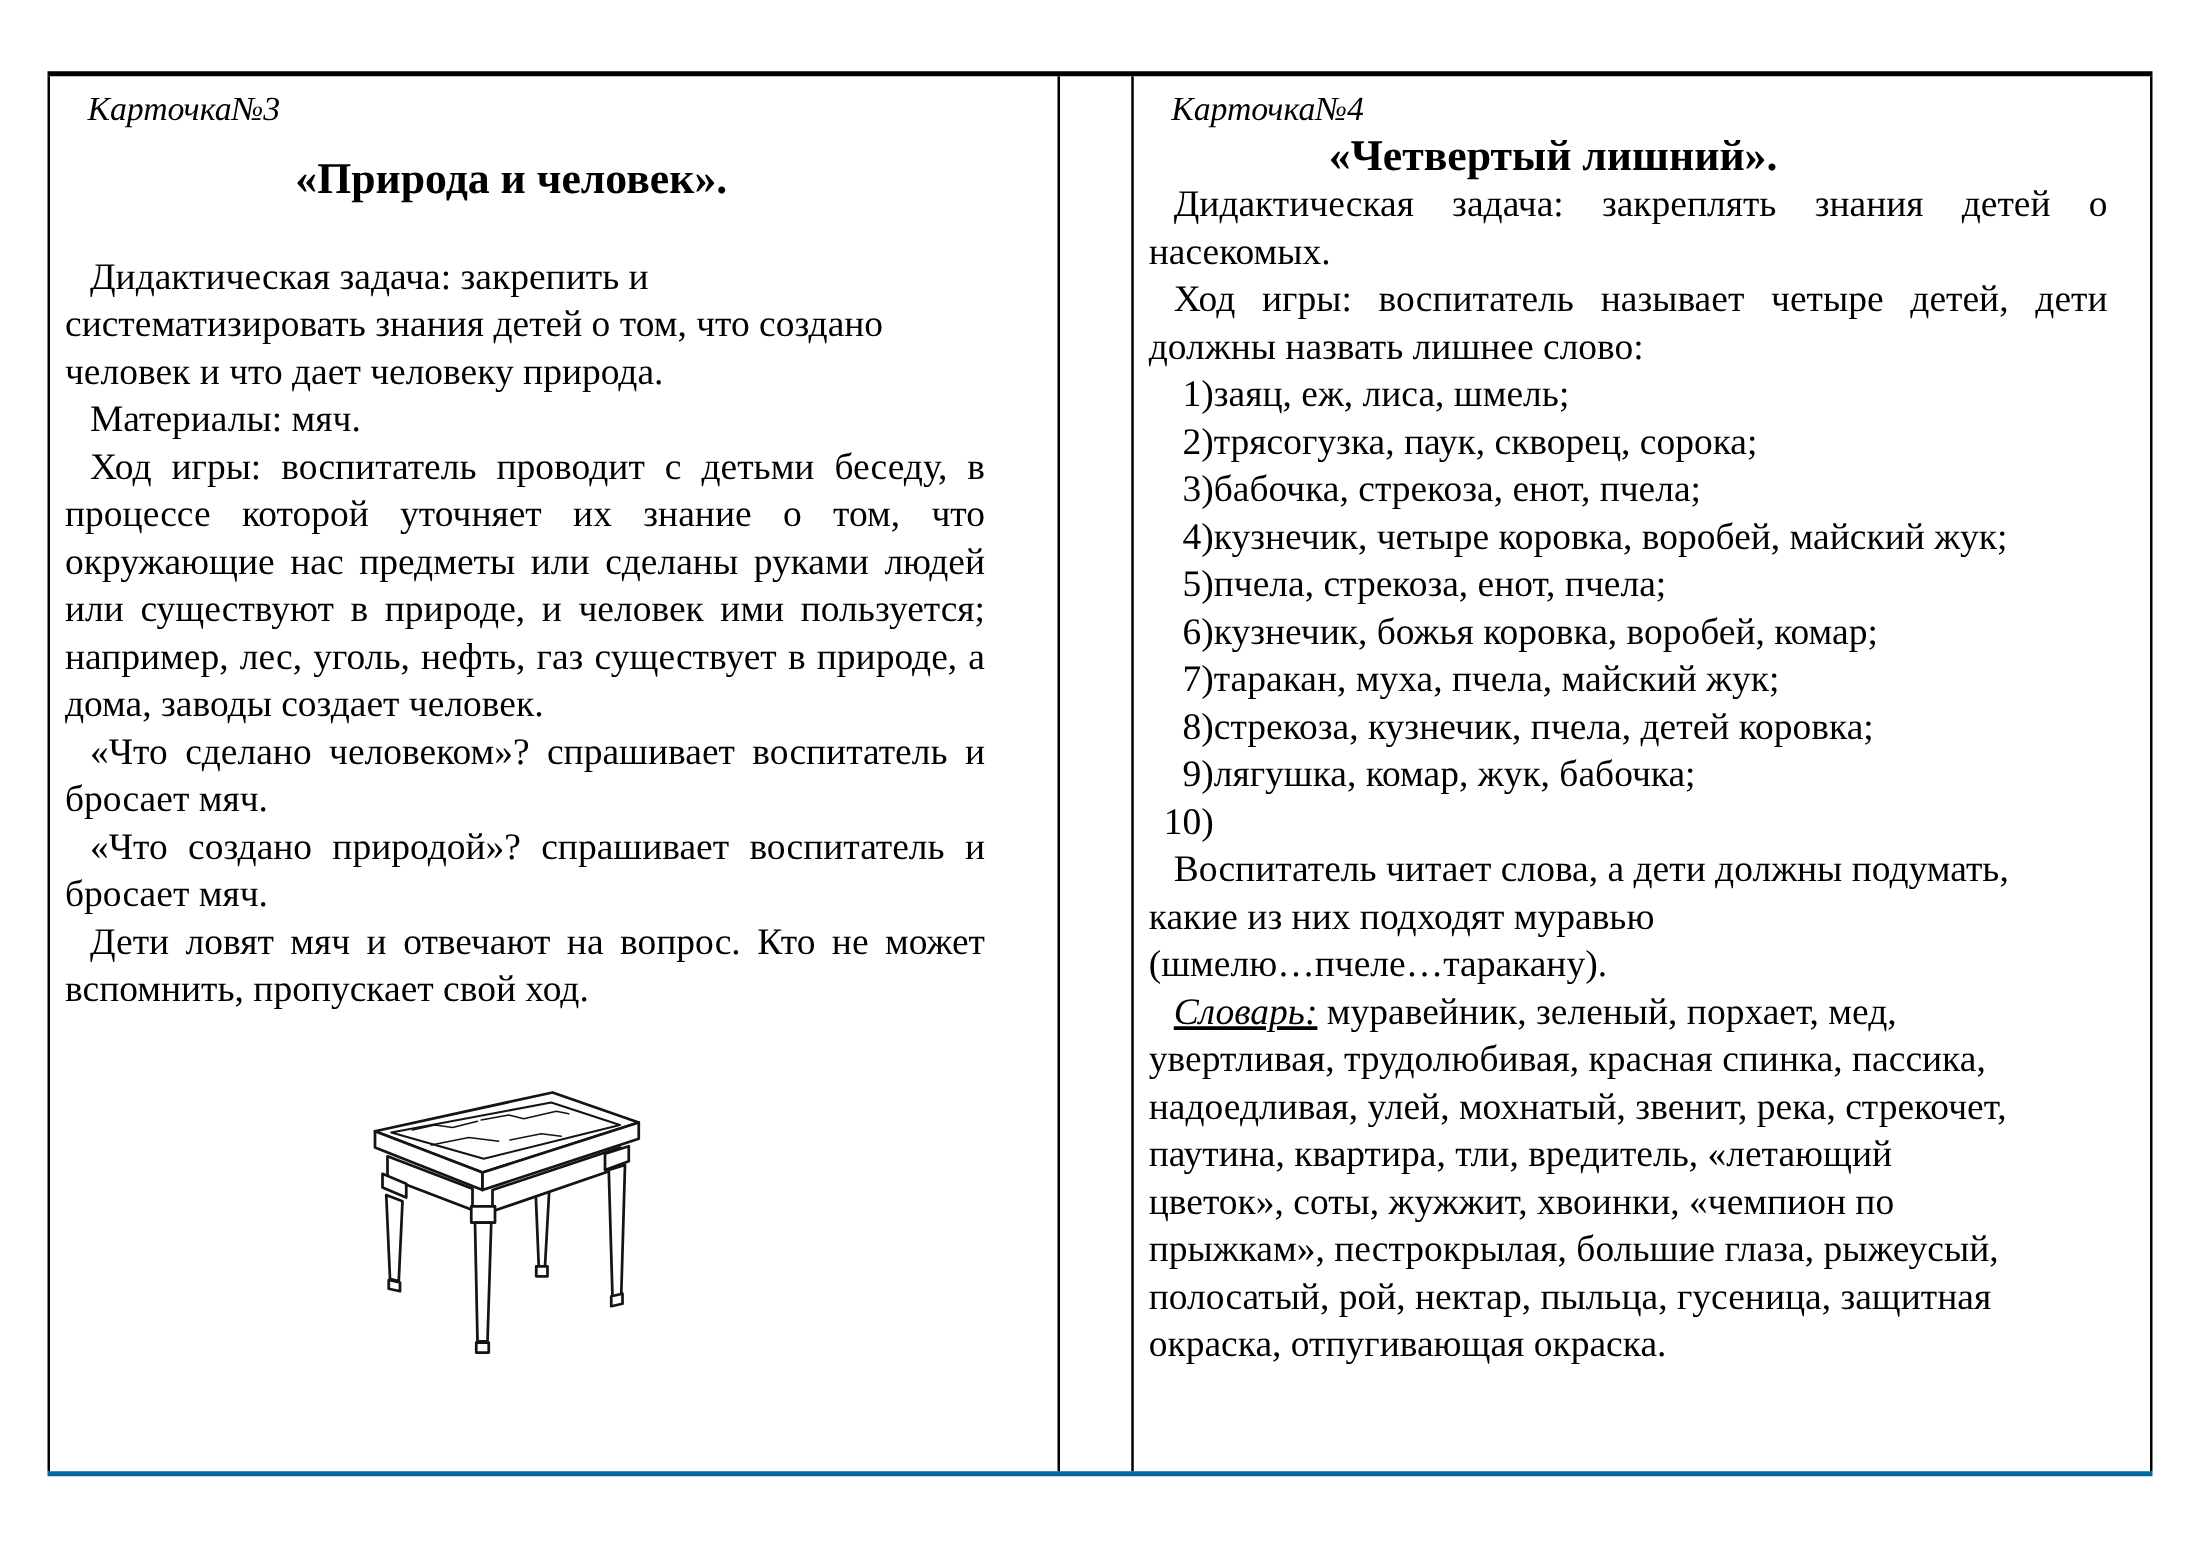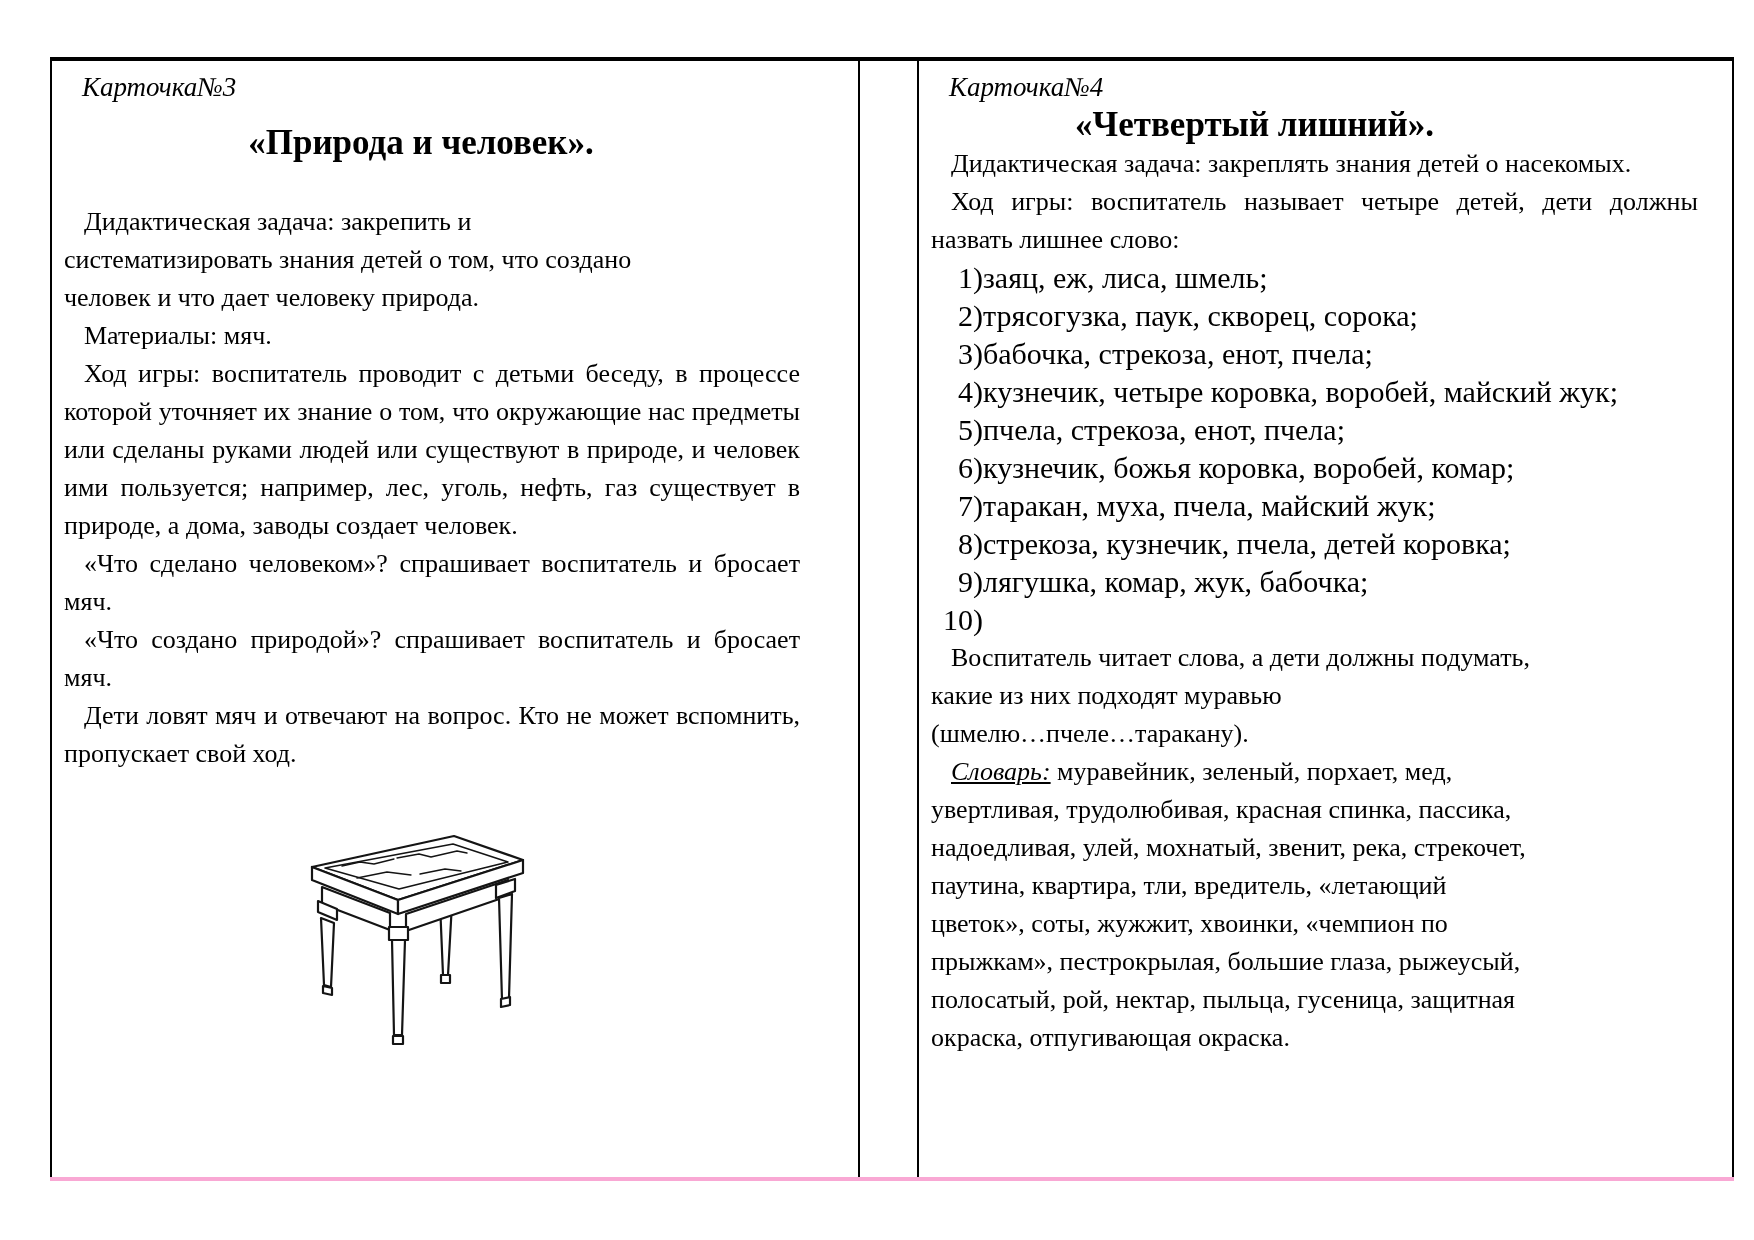--- a/index.html
+++ b/index.html
@@ -2,35 +2,35 @@
 <html><head>
 <meta charset="utf-8">
 <style>
   html,body{margin:0;padding:0;}
   body{
     width:1754px;height:1240px;position:relative;overflow:hidden;
     background:#ffffff;color:#000000;
     font-family:"Liberation Serif","DejaVu Serif",serif;
   }
   .frame{
-    position:absolute;left:50px;top:57px;width:1684px;height:1124px;
+    position:absolute;left:38px;top:57px;width:1684px;height:1124px;
     box-sizing:border-box;display:flex;
-    border-top:4px solid #000;border-bottom:4px solid #f9a8d4;
+    border-top:4px solid #000;border-bottom:4px solid #0369a1;
   }
   .cell{box-sizing:border-box;border-left:2px solid #000;border-right:2px solid #000;}
   .cell.left-cell{width:810px;padding:4px 10px 0 12px;}
   .spacer{width:57px;}
   .cell.right-cell{flex:1;padding:4px 14px 0 12px;}
 
   .card-label{font-style:italic;font-size:27px;line-height:36px;text-indent:18px;margin-top:4px;}
   .card-title{font-weight:bold;font-size:35px;line-height:40px;text-align:center;}
   .left-cell .card-title{margin:18px 70px 40px 0;}
   .right-cell .card-title{margin:0 140px 0 0;}
 
-  p{margin:0;font-size:26px;line-height:38px;text-indent:20px;}
+  p{margin:0;font-size:30px;line-height:38px;text-indent:20px;}
   .just{text-align:justify;}
   .pre{white-space:pre-line;}
   .left-cell p{padding-right:48px;}
   .right-cell p.tight{padding-right:20px;}
 
   .list{font-size:30px;line-height:38px;}
   .list-row{display:flex;}
   .list-num{width:52px;text-align:right;flex:0 0 auto;}
   .list-text{margin-left:0;}
 

